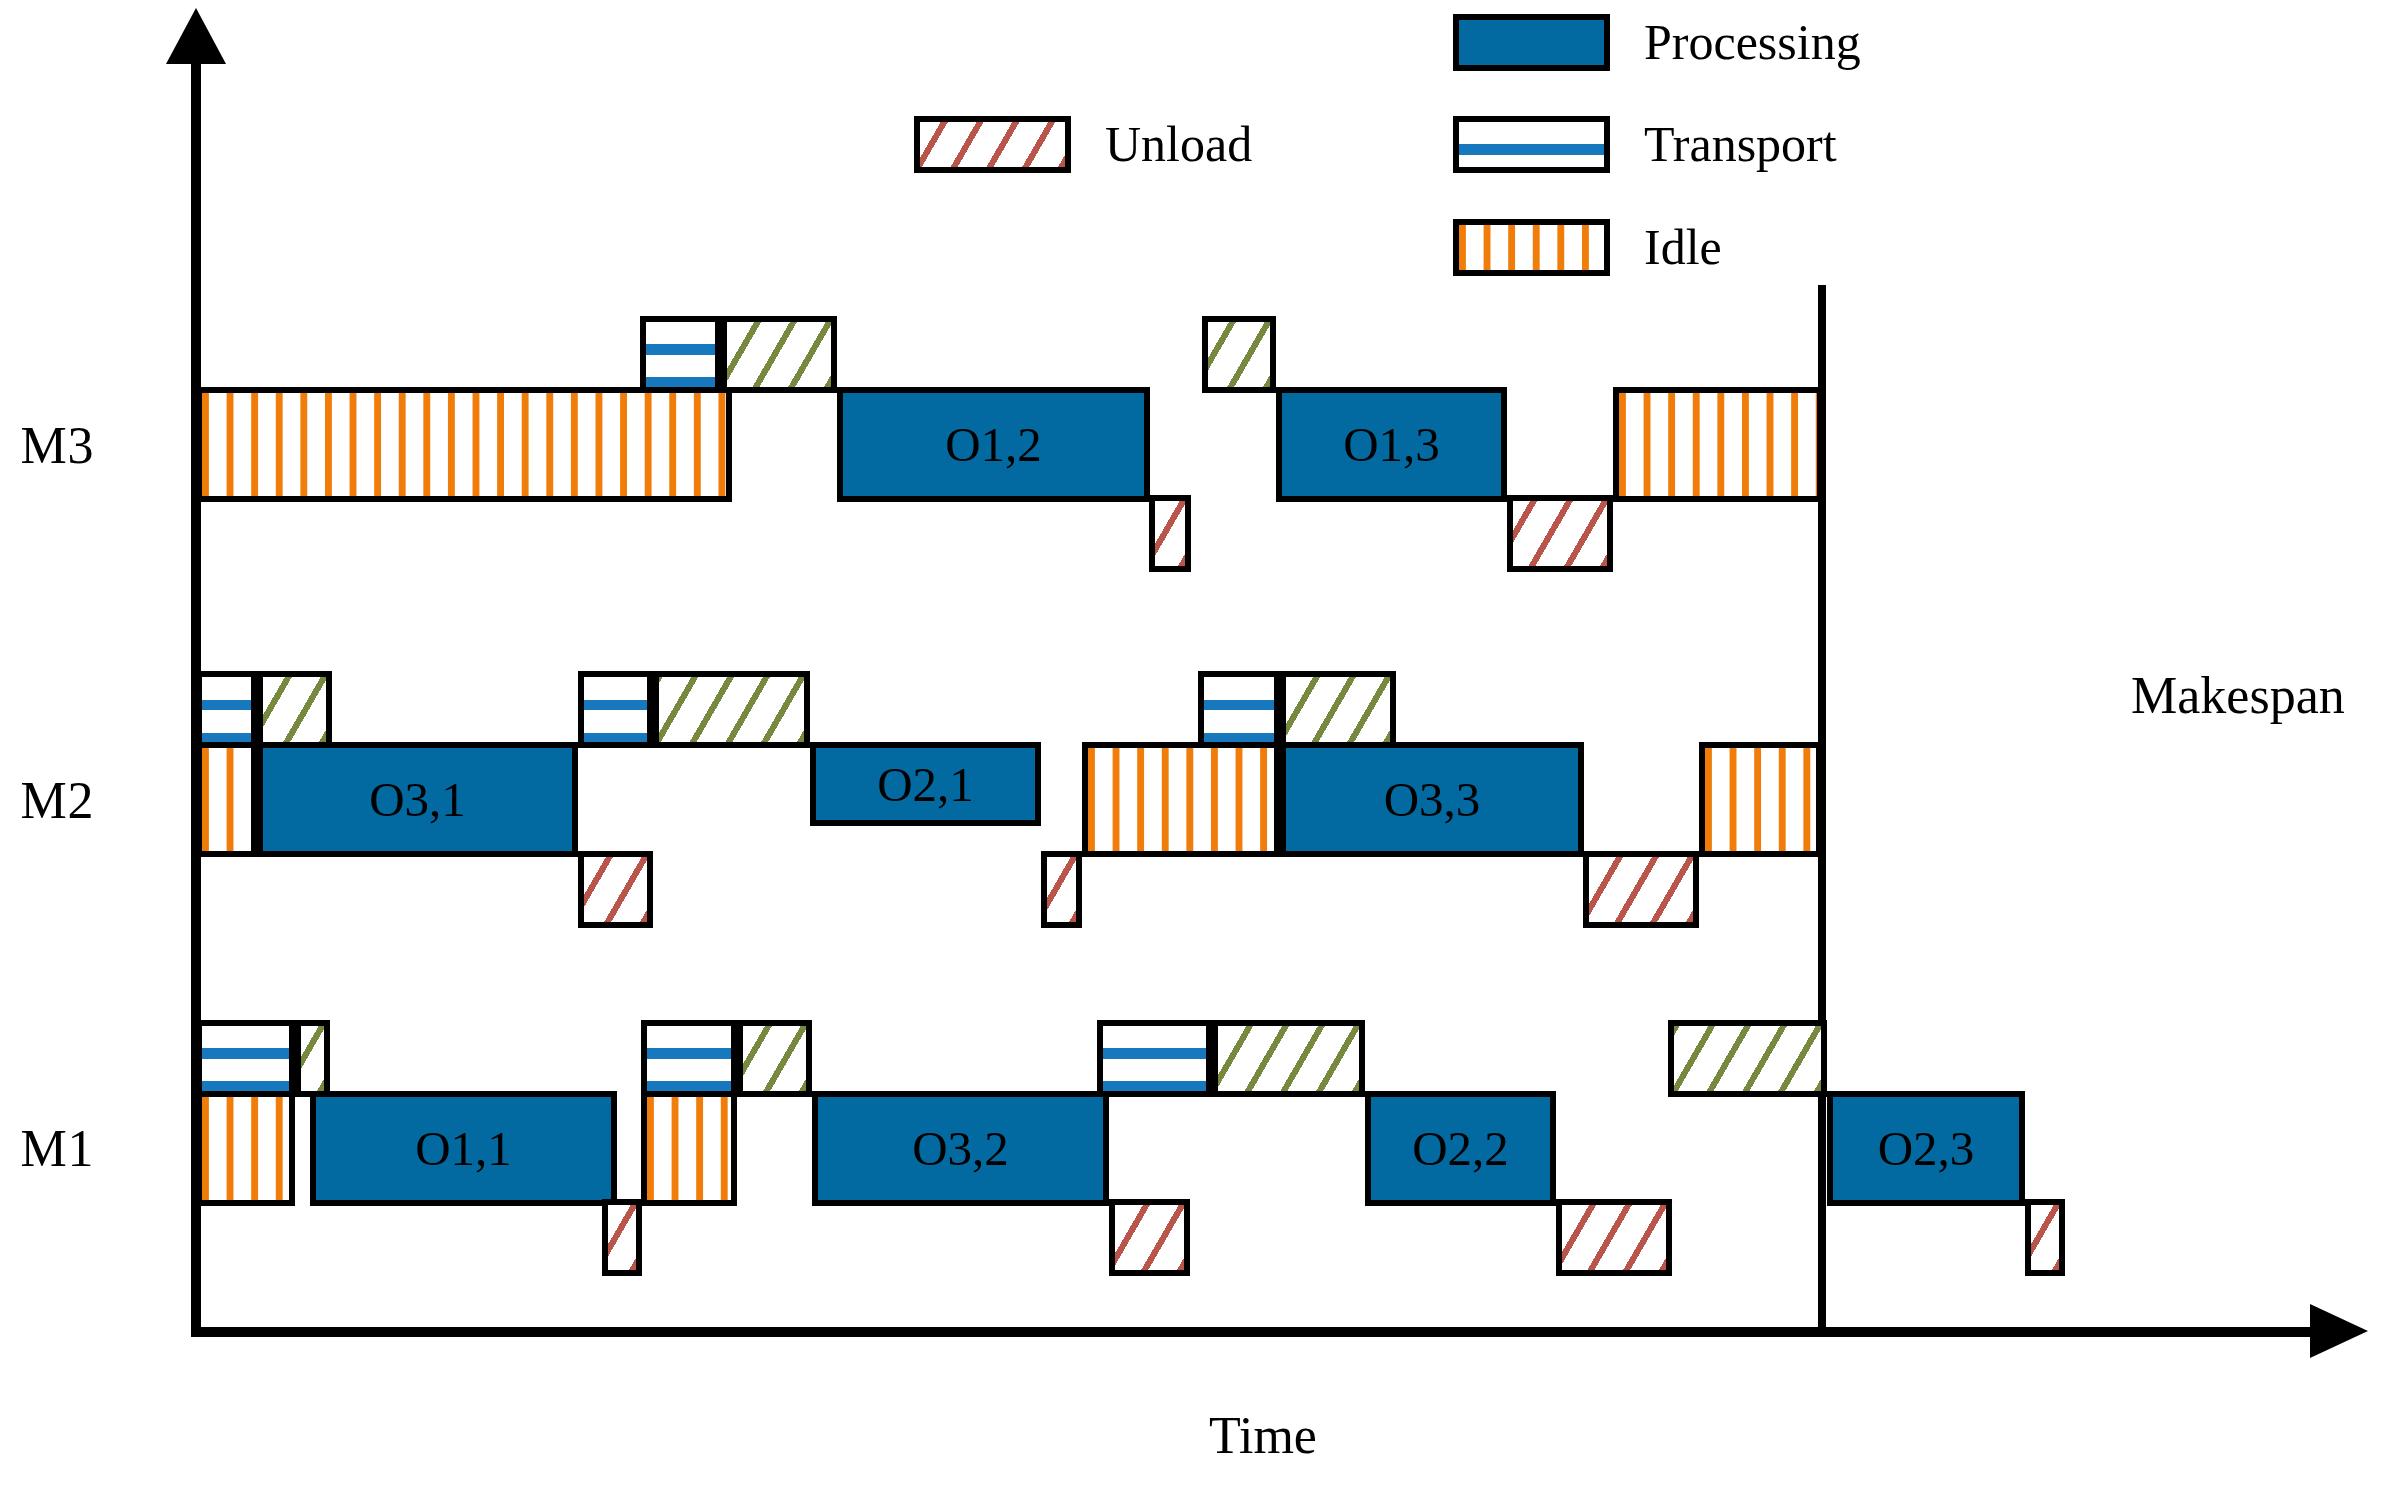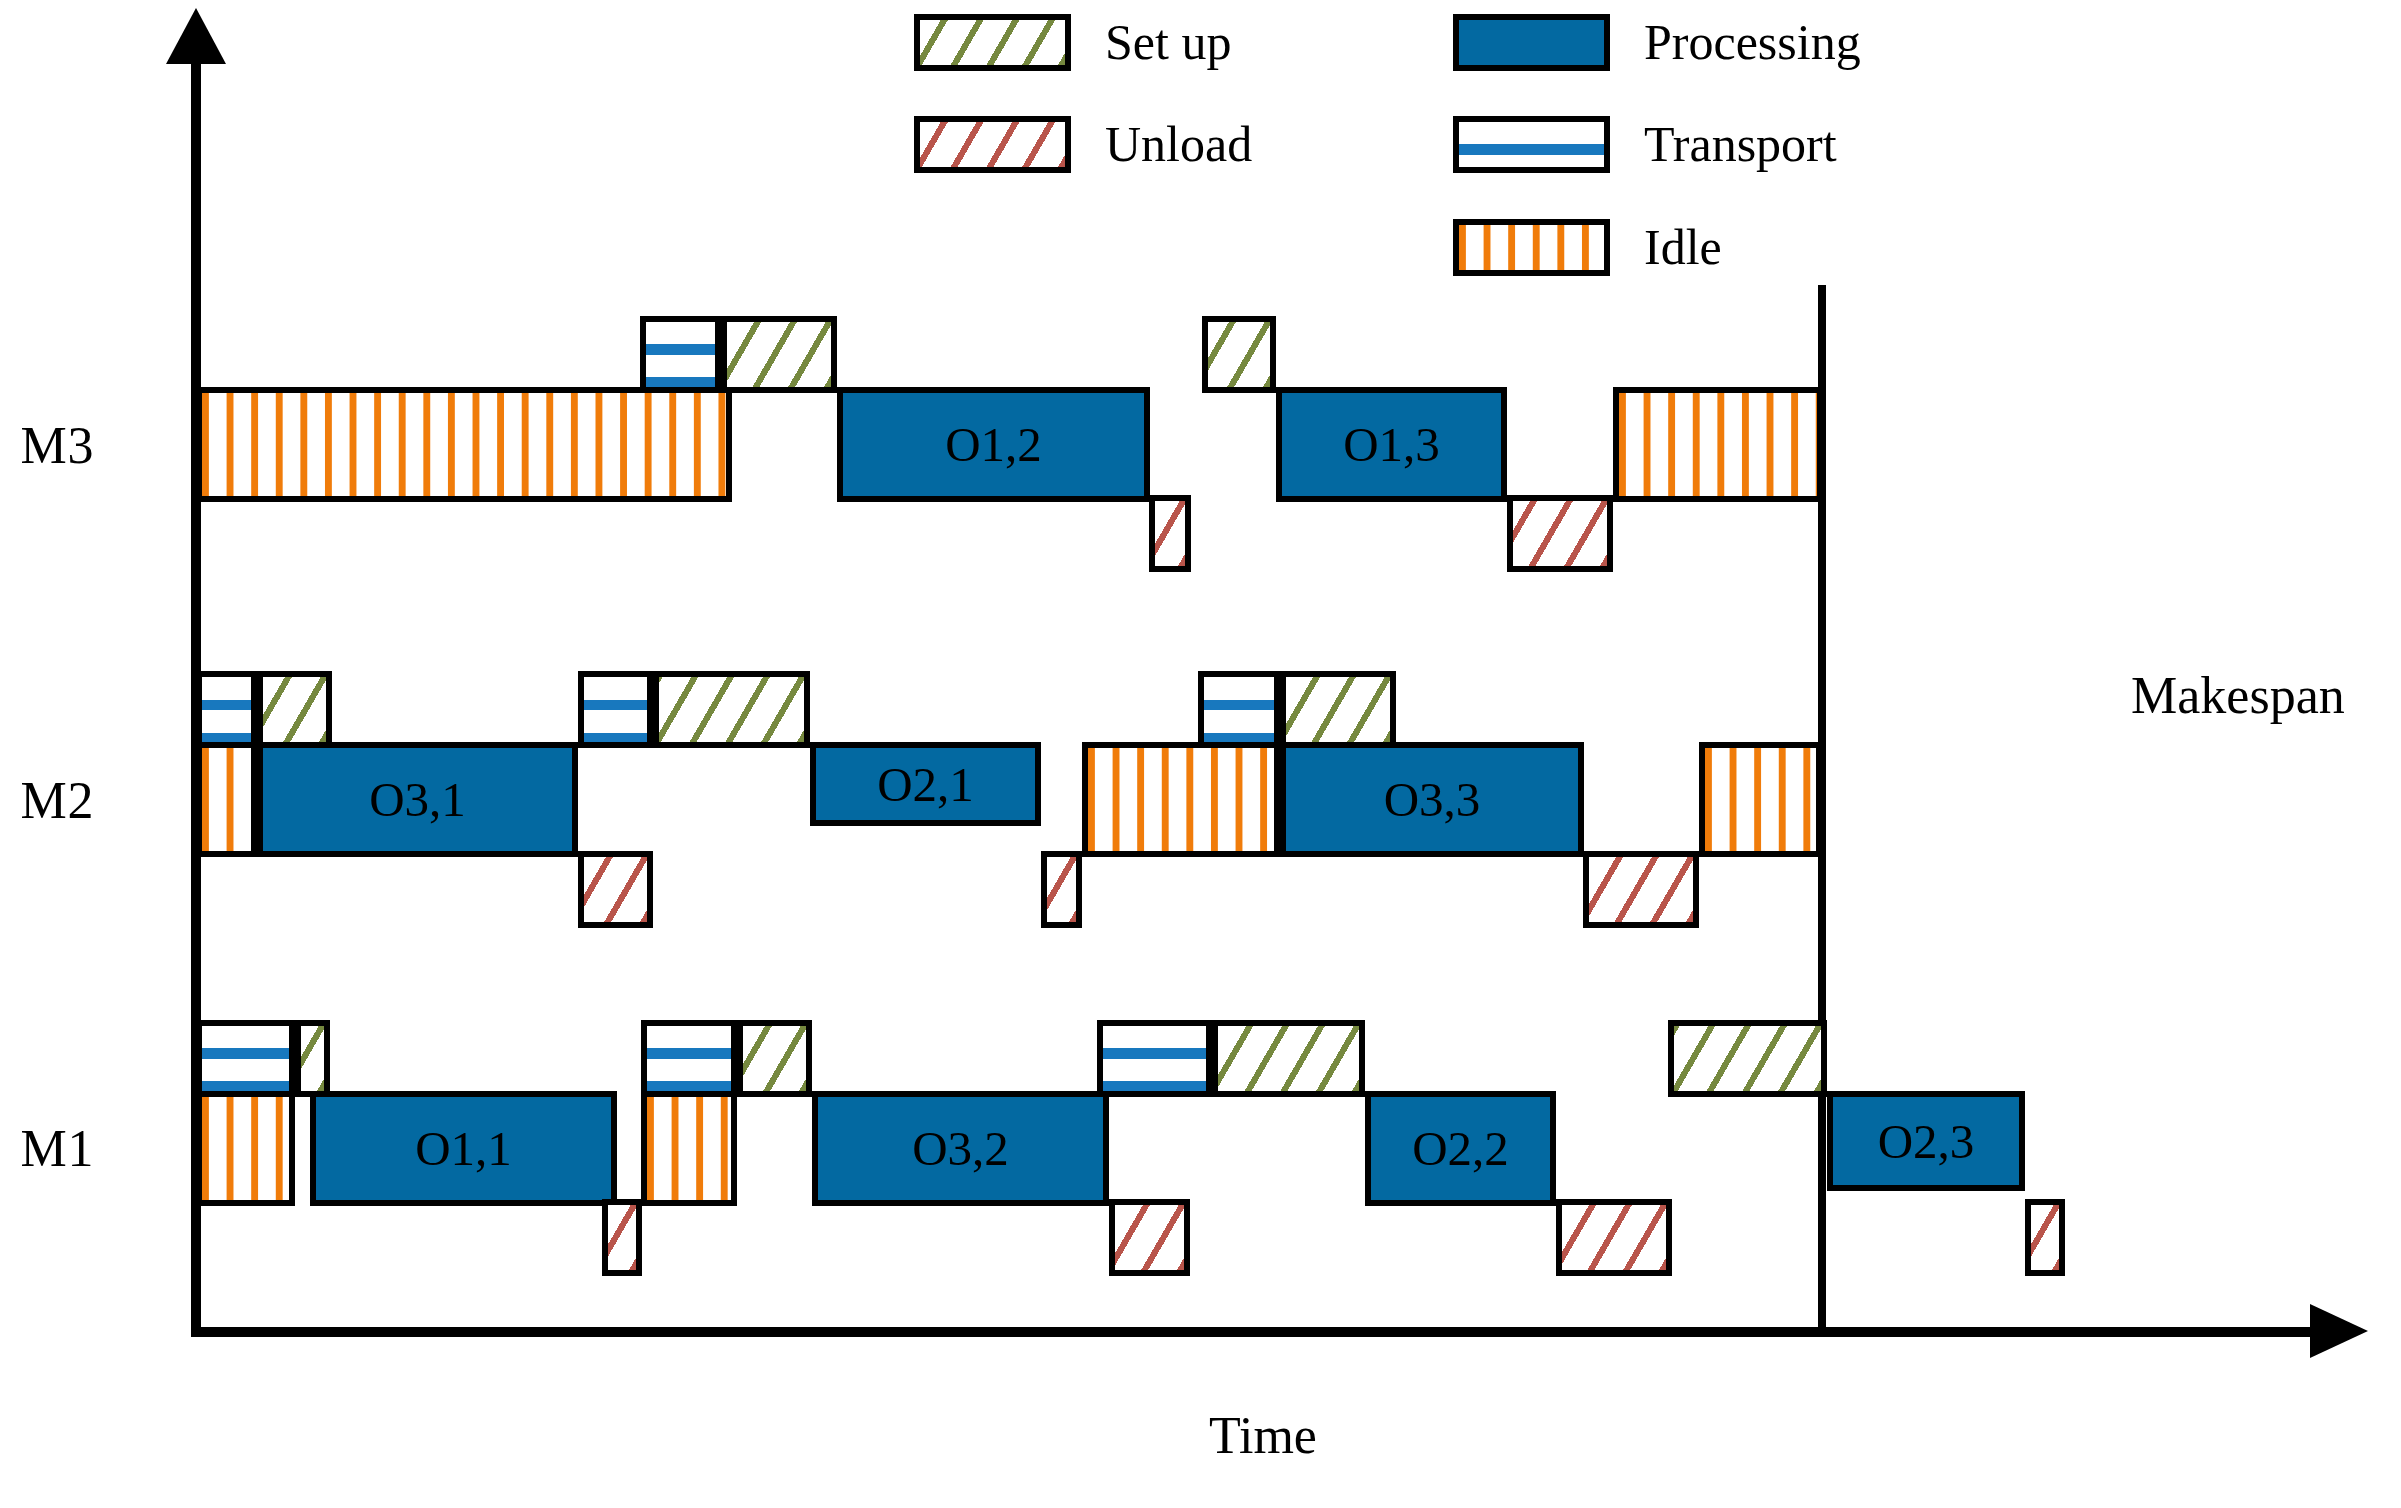--- a/index.html
+++ b/index.html
@@ -75,24 +75,20 @@
 
 <div id="chart-canvas">
 
   <div class="axis-line" id="y-axis"></div>
   <div class="axis-line" id="x-axis"></div>
   <div class="arrow-up"></div>
   <div class="arrow-right"></div>
   <div id="makespan-line"></div>
 
   <div id="legend">
-      <div class="lg-item" style="left: 0px; top: 6.8px;">
-        <div class="lg-swatch f-setup"></div>
-        <div class="lg-text">Set up</div>
-      </div>
       <div class="lg-item" style="left: 0px; top: 109px;">
         <div class="lg-swatch f-unload"></div>
         <div class="lg-text">Unload</div>
       </div>
       <div class="lg-item" style="left: 539px; top: 6.8px;">
         <div class="lg-swatch f-proc"></div>
         <div class="lg-text">Processing</div>
       </div>
       <div class="lg-item" style="left: 539px; top: 212px;">
         <div class="lg-swatch f-idle"></div>
@@ -159,21 +155,21 @@
         <span class="lbl">O3,2</span>
       </div>
       <div class="blk f-unload" style="left: 1109px; top: 1199px; width: 81px; height: 77px;"></div>
       <div class="blk f-transport" style="left: 1097px; top: 1020px; width: 115px; height: 77px;"></div>
       <div class="blk f-setup" style="left: 1212px; top: 1020px; width: 153px; height: 77px;"></div>
       <div class="blk f-proc" style="left: 1365px; top: 1091px; width: 191px; height: 115px;">
         <span class="lbl">O2,2</span>
       </div>
       <div class="blk f-unload" style="left: 1556px; top: 1199px; width: 116px; height: 77px;"></div>
       <div class="blk f-setup" style="left: 1668px; top: 1020px; width: 159px; height: 77px;"></div>
-      <div class="blk f-proc" style="left: 1827px; top: 1091px; width: 198px; height: 100px; text-decoration: underline;">
+      <div class="blk f-proc" style="left: 1827px; top: 1091px; width: 198px; height: 115px; text-decoration: underline;">
         <span class="lbl">O2,3</span>
       </div>
       <div class="blk f-unload" style="left: 2025px; top: 1199px; width: 40px; height: 77px;"></div>
     </div>
 
   <div id="time-label">Time</div>
   <div id="makespan-label">Makespan</div>
 </div>
 
 

